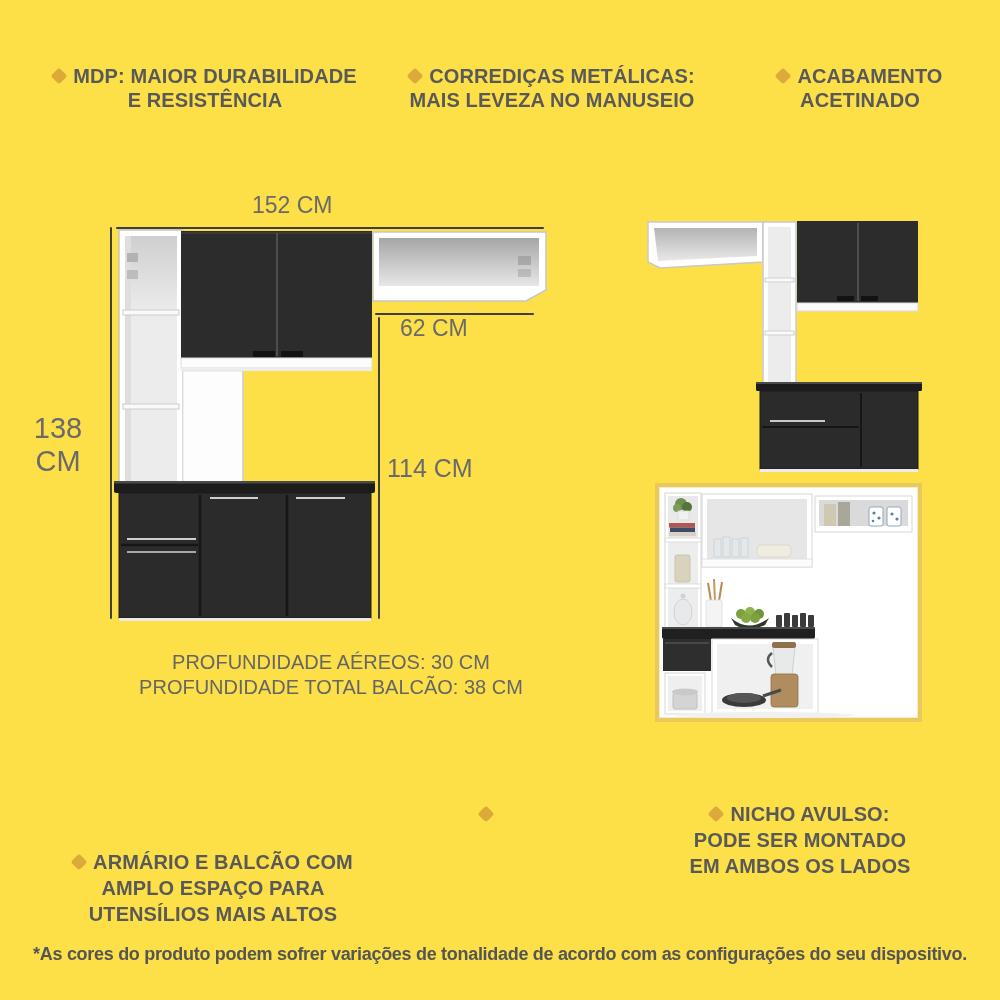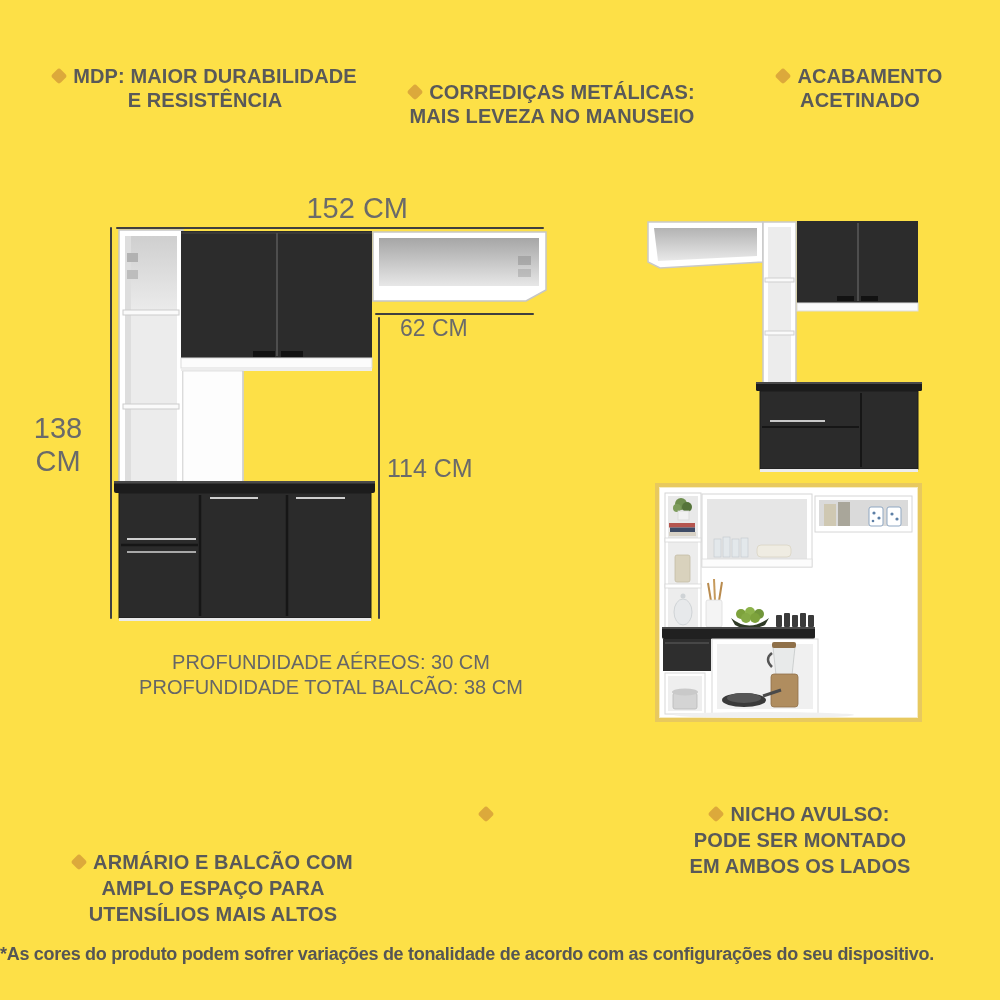--- a/index.html
+++ b/index.html
@@ -6,43 +6,43 @@
   body{width:1000px;height:1000px;font-family:"Liberation Sans",sans-serif;}
   .canvas{position:relative;width:1000px;height:1000px;background:#fde047;overflow:hidden;}
 
   
   .feature{position:absolute;text-align:center;color:#595959;font-weight:700;
            font-size:20px;line-height:24px;letter-spacing:0.1px;}
   .feature .txt{white-space:pre-line;}
   .diamond{display:inline-block;width:12px;height:12px;background:#DCA93B;
            transform:rotate(45deg);border-radius:3px;margin-right:8px;vertical-align:1px;}
   .f1{left:30px;top:64px;width:350px;}
-  .f2{left:402px;top:64px;width:300px;margin-top:16px;}
+  .f2{left:402px;top:64px;width:300px;}
   .f3{left:735px;top:64px;width:250px;}
   .b1{left:63px;top:801px;width:300px;line-height:26px;margin-top:48px;}
   .b2{left:360px;top:801px;width:260px;line-height:26px;}
   .b3{left:670px;top:801px;width:260px;line-height:26px;}
 
   
   .dim{position:absolute;color:#6a6a6a;font-weight:400;}
-  .dim152{left:252px;top:192px;width:156px;font-size:29px;text-align:right;}
+  .dim152{left:252px;top:192px;width:156px;font-size:23px;text-align:left;}
   .dim138{left:8px;top:412px;width:100px;font-size:29px;text-align:center;}
   .dim62{left:400px;top:315px;width:112px;font-size:23px;text-align:left;}
   .dim114{left:387px;top:454px;width:110px;font-size:25px;text-align:left;}
   .depths{position:absolute;left:136px;top:650px;width:390px;font-size:20px;line-height:25px;
           text-align:center;color:#666;font-weight:400;white-space:pre-line;}
 
   .svg-abs{position:absolute;}
 
   
   .inset{position:absolute;left:655px;top:483px;width:259px;height:231px;
          border:4px solid #E8C95E;background:#ffffff;
          box-shadow:inset 0 0 0 1px #f6ecc4;}
 
-  .footer{position:absolute;left:0;top:944px;width:1000px;
+  .footer{position:absolute;left:0;top:944px;width:1000px;text-align:center;
           font-size:18px;font-weight:700;color:#555555;letter-spacing:-0.3px;}
 </style>
 </head>
 <body>
 
 <div class="canvas">
 
   <div class="feature f1">
     <span class="diamond"></span><span class="txt">MDP: MAIOR DURABILIDADE
 E RESISTÊNCIA</span>

